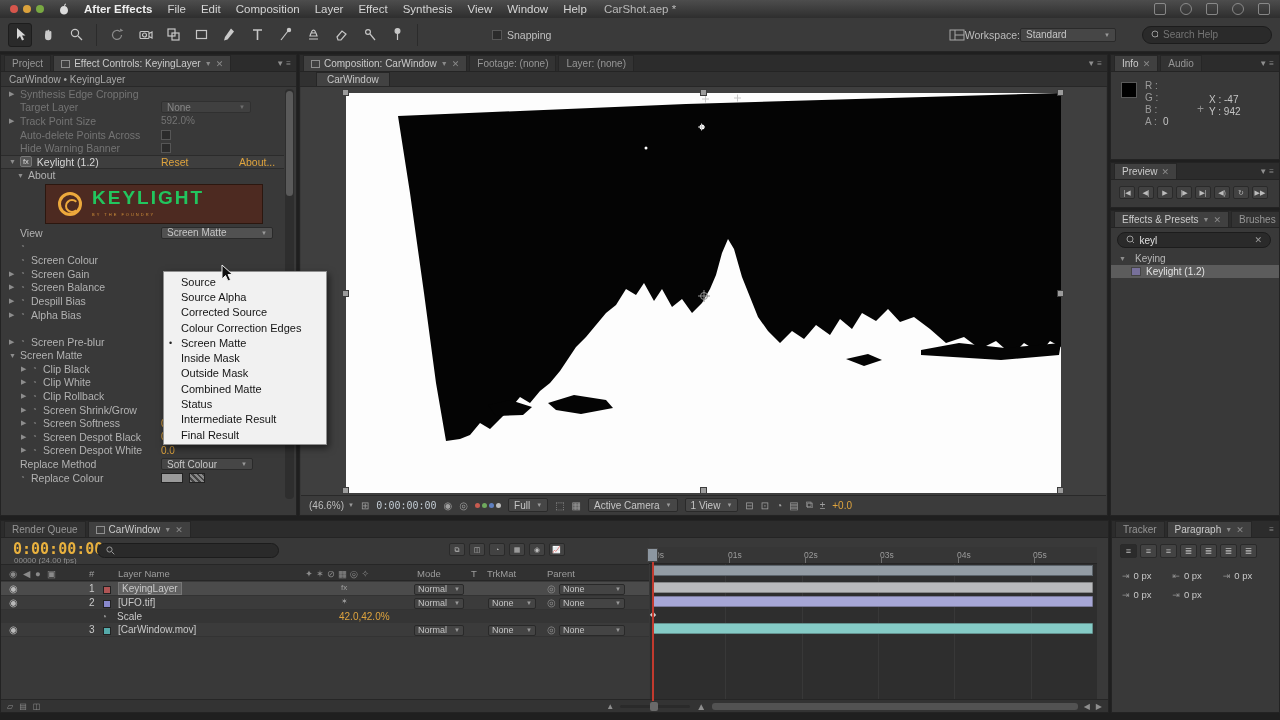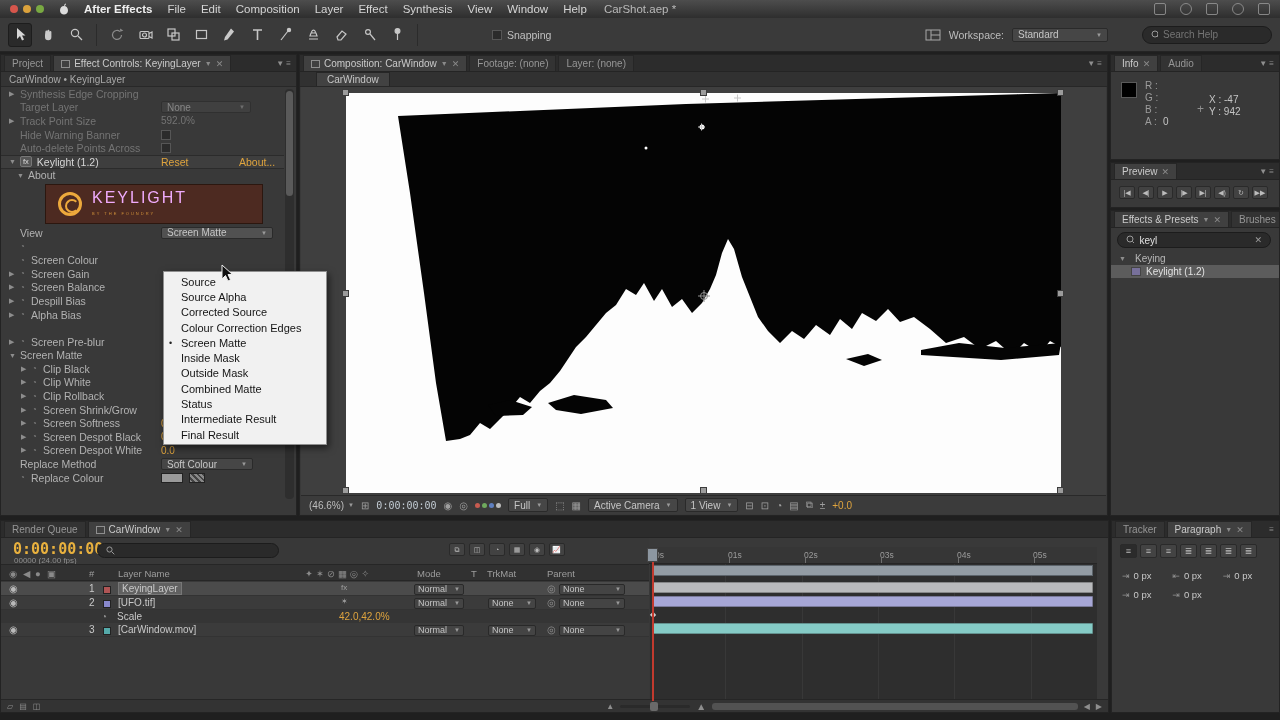--- a/index.html
+++ b/index.html
@@ -39,21 +39,21 @@
 .eval{position:absolute;left:160px;display:flex;align-items:center;gap:6px}
 .edd{max-width:112px;height:12px}
 .ov{color:#dfa43e;font-size:10px}
 .dimt{color:#747474}
 .fxrow{border-top:1px solid #2b2b2b;border-bottom:1px solid #2b2b2b;background:#3e3e3e;color:#d6d6d6}
 .fxi{background:#565656;border:1px solid #777;border-radius:2px;font-size:7.5px;padding:0 2px;color:#ddd;margin-right:5px}
 .link{color:#dfa43e}
 .kl-banner{margin:2px 0 2px 44px;width:218px;height:40px;background:#4d2a21;border:1px solid #2c170f;display:flex;align-items:center;gap:10px;padding:0 12px}
 .kl-ring{width:24px;height:24px;border:3px solid #eda93c;border-radius:50%;position:relative;flex:none}
 .kl-ring::after{content:"";position:absolute;left:4px;top:4px;width:10px;height:10px;border:2px solid #eda93c;border-radius:50%;border-right-color:transparent}
-.kl-title{font-size:16px;font-weight:normal;color:#f0abfc;letter-spacing:2px;line-height:14px}
+.kl-title{font-size:19px;font-weight:bold;color:#22c55e;letter-spacing:2px;line-height:14px}
 .kl-sub{font-size:4px;color:#d1913a;letter-spacing:2px}
 .cswatch{width:22px;height:10px;background:#9a9a9a;border:1px solid #222}
 .cswatch2{width:16px;height:10px;border:1px solid #222;background:repeating-linear-gradient(45deg,#888 0 2px,#444 2px 4px)}
 .scrollv{position:absolute;right:2px;top:34px;bottom:16px;width:9px;background:#2e2e2e;border-radius:4px}
 .scrollv i{position:absolute;left:1px;right:1px;top:2px;height:105px;background:#5a5a5a;border-radius:4px}
 
 #view-menu{position:absolute;left:163px;top:271px;width:164px;background:#f1f1f1;border:1px solid #8f8f8f;box-shadow:2px 3px 7px rgba(0,0,0,.55);z-index:60;padding:2px 0}
 .vm-item{height:15.3px;display:flex;align-items:center;padding-left:17px;position:relative;color:#141414;font-size:11px}
 .vm-item .bullet{position:absolute;left:5px;font-size:9px;color:#222}
 
@@ -203,21 +203,21 @@
       <svg width="15" height="15">
         <circle cx="7.5" cy="4" r="2.4" fill="#c9c9c9"></circle>
         <path d="M7.5,6.5 V13"></path>
       </svg>
     </span>
   <span class="vsep"></span>
   <span style="display:flex;align-items:center;gap:5px;margin-left:66px">
     <span class="chk"></span>
     <span style="font-size:10.5px;color:#c0c0c0">Snapping</span>
   </span>
-  <span style="margin-left:auto;display:flex;align-items:center;gap:8px">
+  <span style="margin-left:auto;display:flex;align-items:center;">
     <svg width="16" height="12">
         <rect x="1" y="1" width="14" height="10" fill="none" stroke="#a8a8a8"></rect>
         <path d="M6,1 V11 M6,6 H15" stroke="#a8a8a8"></path>
       </svg>
     <span style="font-size:10.5px;color:#bdbdbd">Workspace:</span>
     <span class="dd" style="width:96px">
         <i>Standard</i>
         <b class="da">▼</b>
       </span>
     <span class="searchbox" style="width:130px;margin-left:26px">
@@ -260,28 +260,28 @@
           </span>
         </span>
       </div>
     <div class="erow">
         <b class="tw">▶</b>
         <span class="dimt">Track Point Size</span>
         <span class="eval dimt" style="font-size:10px">592.0%</span>
       </div>
     <div class="erow">
         <b class="tw"></b>
-        <span class="dimt">Hide Warning Banner</span>
+        <span class="dimt">Auto-delete Points Across</span>
         <span class="eval">
           <span class="chk"></span>
         </span>
       </div>
     <div class="erow">
         <b class="tw"></b>
-        <span class="dimt">Auto-delete Points Across</span>
+        <span class="dimt">Hide Warning Banner</span>
         <span class="eval">
           <span class="chk"></span>
         </span>
       </div>
 
     <div class="erow fxrow">
         <b class="tw">▼</b>
         <b class="fxi">fx</b>
         <span>Keylight (1.2)</span>
         <span style="position:absolute;left:160px" class="link">Reset</span>

